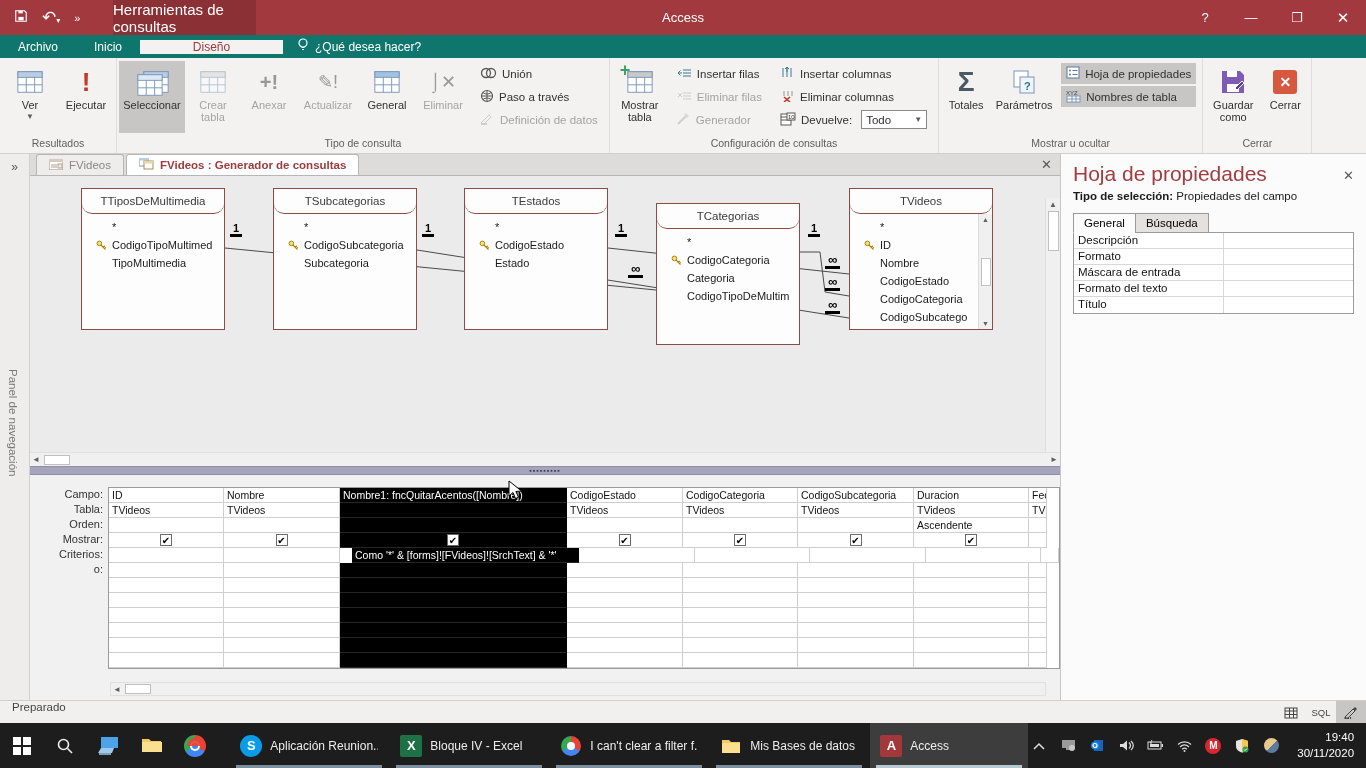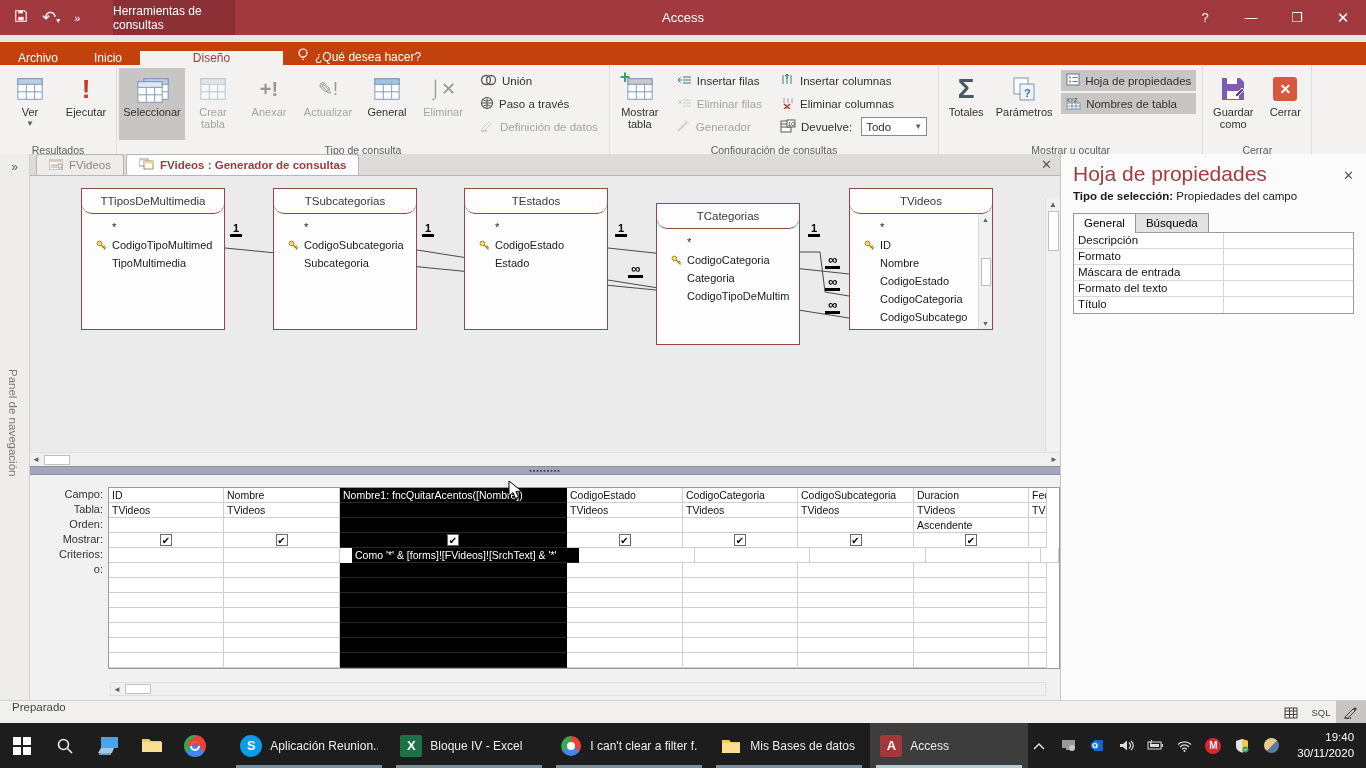--- a/index.html
+++ b/index.html
@@ -3,26 +3,26 @@
 <meta charset="utf-8">
 <style>
   *{margin:0;padding:0;box-sizing:border-box;font-family:"Liberation Sans",sans-serif;}
   html,body{width:1366px;height:768px;overflow:hidden;background:#e6e6e6;}
   #root{position:relative;width:1366px;height:768px;}
 
   
   #titlebar{height:35px;background:#a2393e;color:#fff;display:flex;align-items:center;position:relative;}
   .qat{display:flex;align-items:center;gap:14px;padding-left:14px;width:113px;}
   .qat span{font-size:15px;color:#fff;}
-  #ctx-tab{width:122px;height:35px;background:#8b3034;color:#fff;font-size:12px;display:flex;align-items:center;justify-content:center;}
+  #ctx-tab{width:143px;height:35px;background:#8b3034;color:#fff;font-size:15px;display:flex;align-items:center;justify-content:center;}
   #win-title{position:absolute;left:0;right:0;text-align:center;font-size:13px;pointer-events:none;}
   .win-ctrls{margin-left:auto;display:flex;align-items:center;height:35px;}
   .win-ctrls>div{width:46px;height:35px;display:flex;align-items:center;justify-content:center;font-size:13px;color:#fff;}
   
-  #menubar{height:23px;background:#c2410c;display:flex;align-items:flex-end;color:#fff;font-size:12px;margin-top:7px;}
+  #menubar{height:23px;background:#0f766e;display:flex;align-items:center;color:#fff;font-size:12px;}
   .menu-tab{padding:0 18px;display:flex;align-items:center;}
   .menu-tab.active{background:#f3f2f1;color:#9c3a3e;width:143px;justify-content:center;padding:0;}
   #tellme{display:flex;align-items:center;gap:6px;padding:0 14px;font-size:12px;}
   
   #ribbon{height:96px;background:#f3f2f1;border-bottom:1px solid #d2d0ce;display:flex;}
   .rgroup{display:flex;flex-direction:column;border-right:1px solid #e0dedc;}
   .rg-content{flex:1;display:flex;align-items:flex-start;padding:3px 2px 0 2px;}
   .rg-label{height:17px;font-size:10.5px;color:#605e5c;text-align:center;line-height:15px;}
   .bigbtn{width:56px;min-width:48px;height:72px;display:flex;flex-direction:column;align-items:center;padding-top:3px;font-size:11px;color:#323130;text-align:center;line-height:12px;border:1px solid transparent;}
   .bigbtn .bicon{height:34px;display:flex;align-items:center;justify-content:center;}

